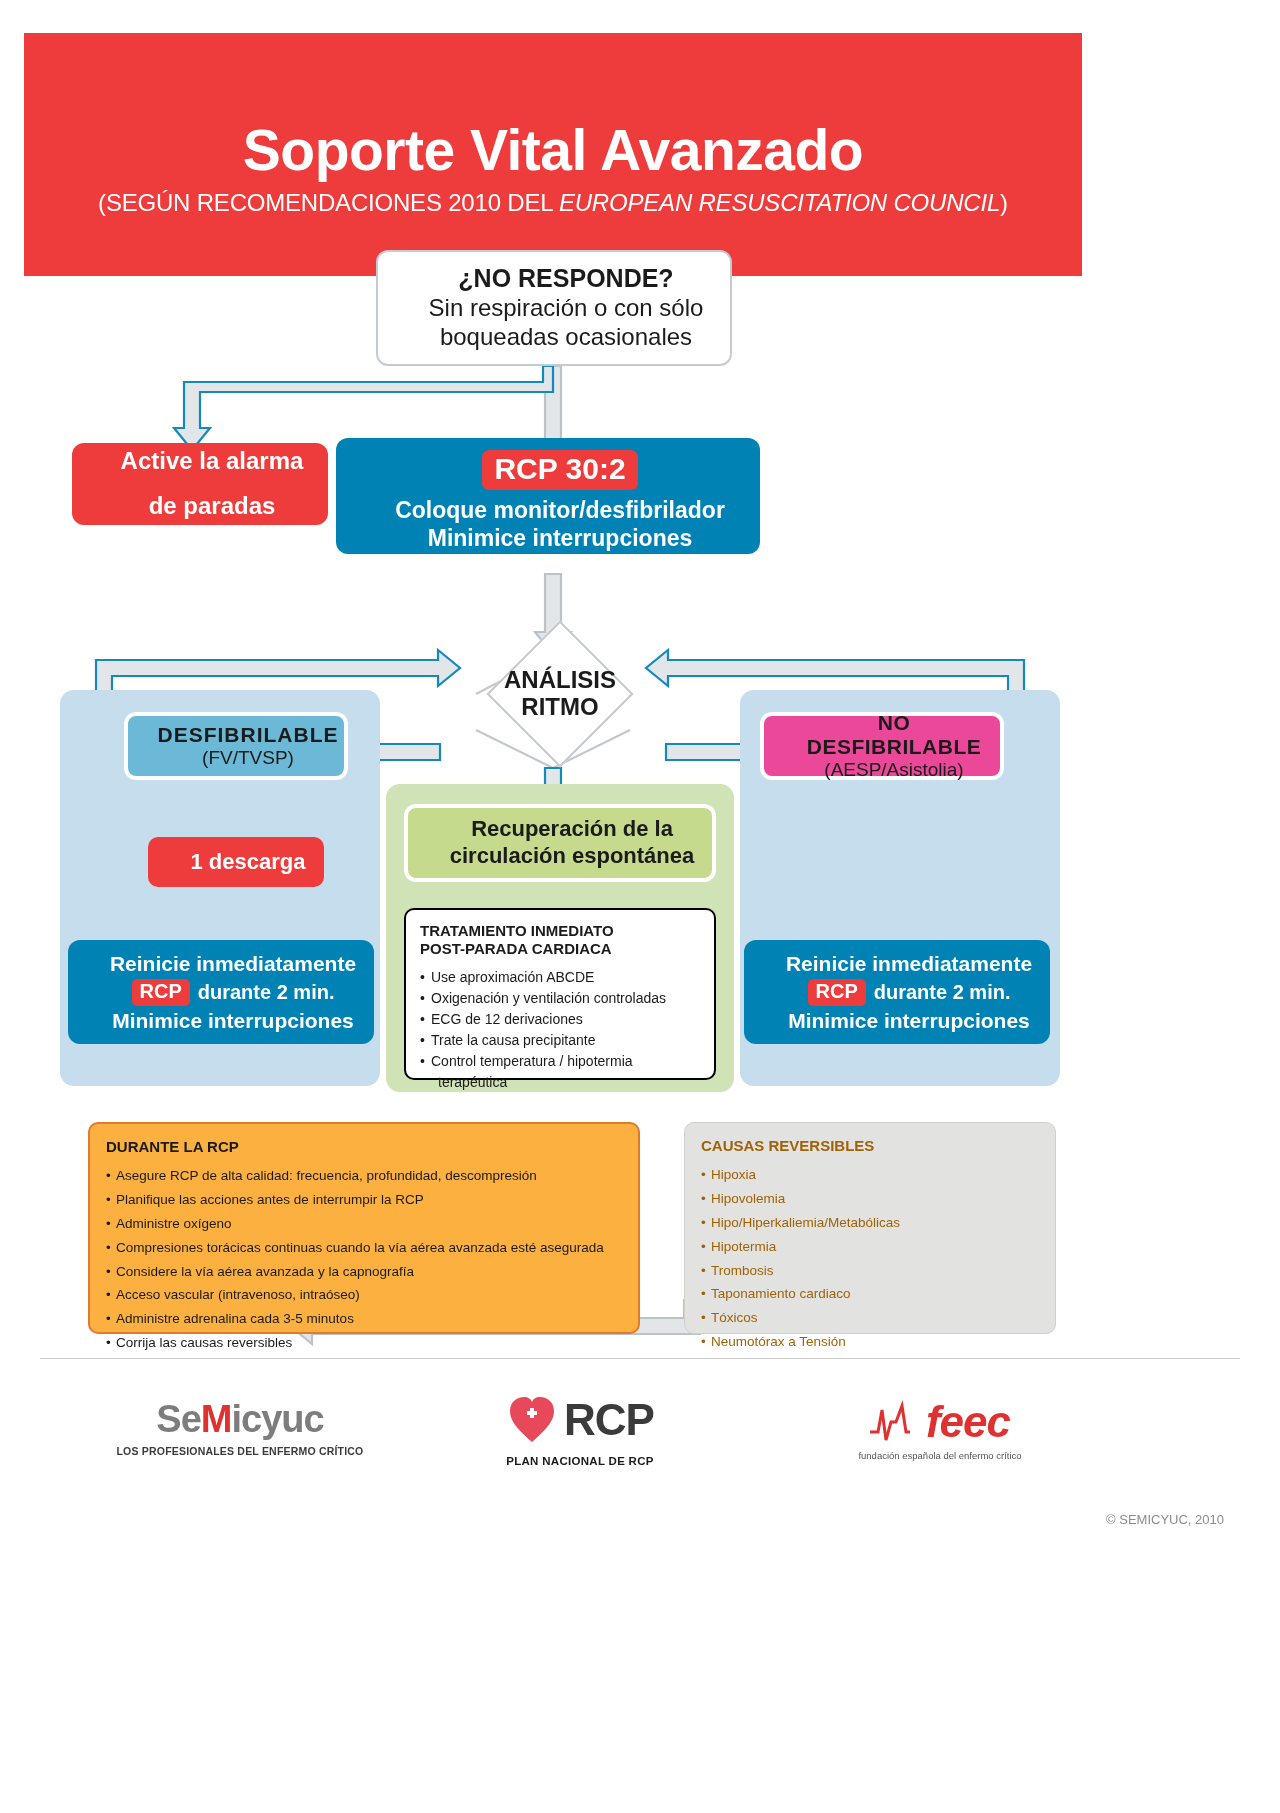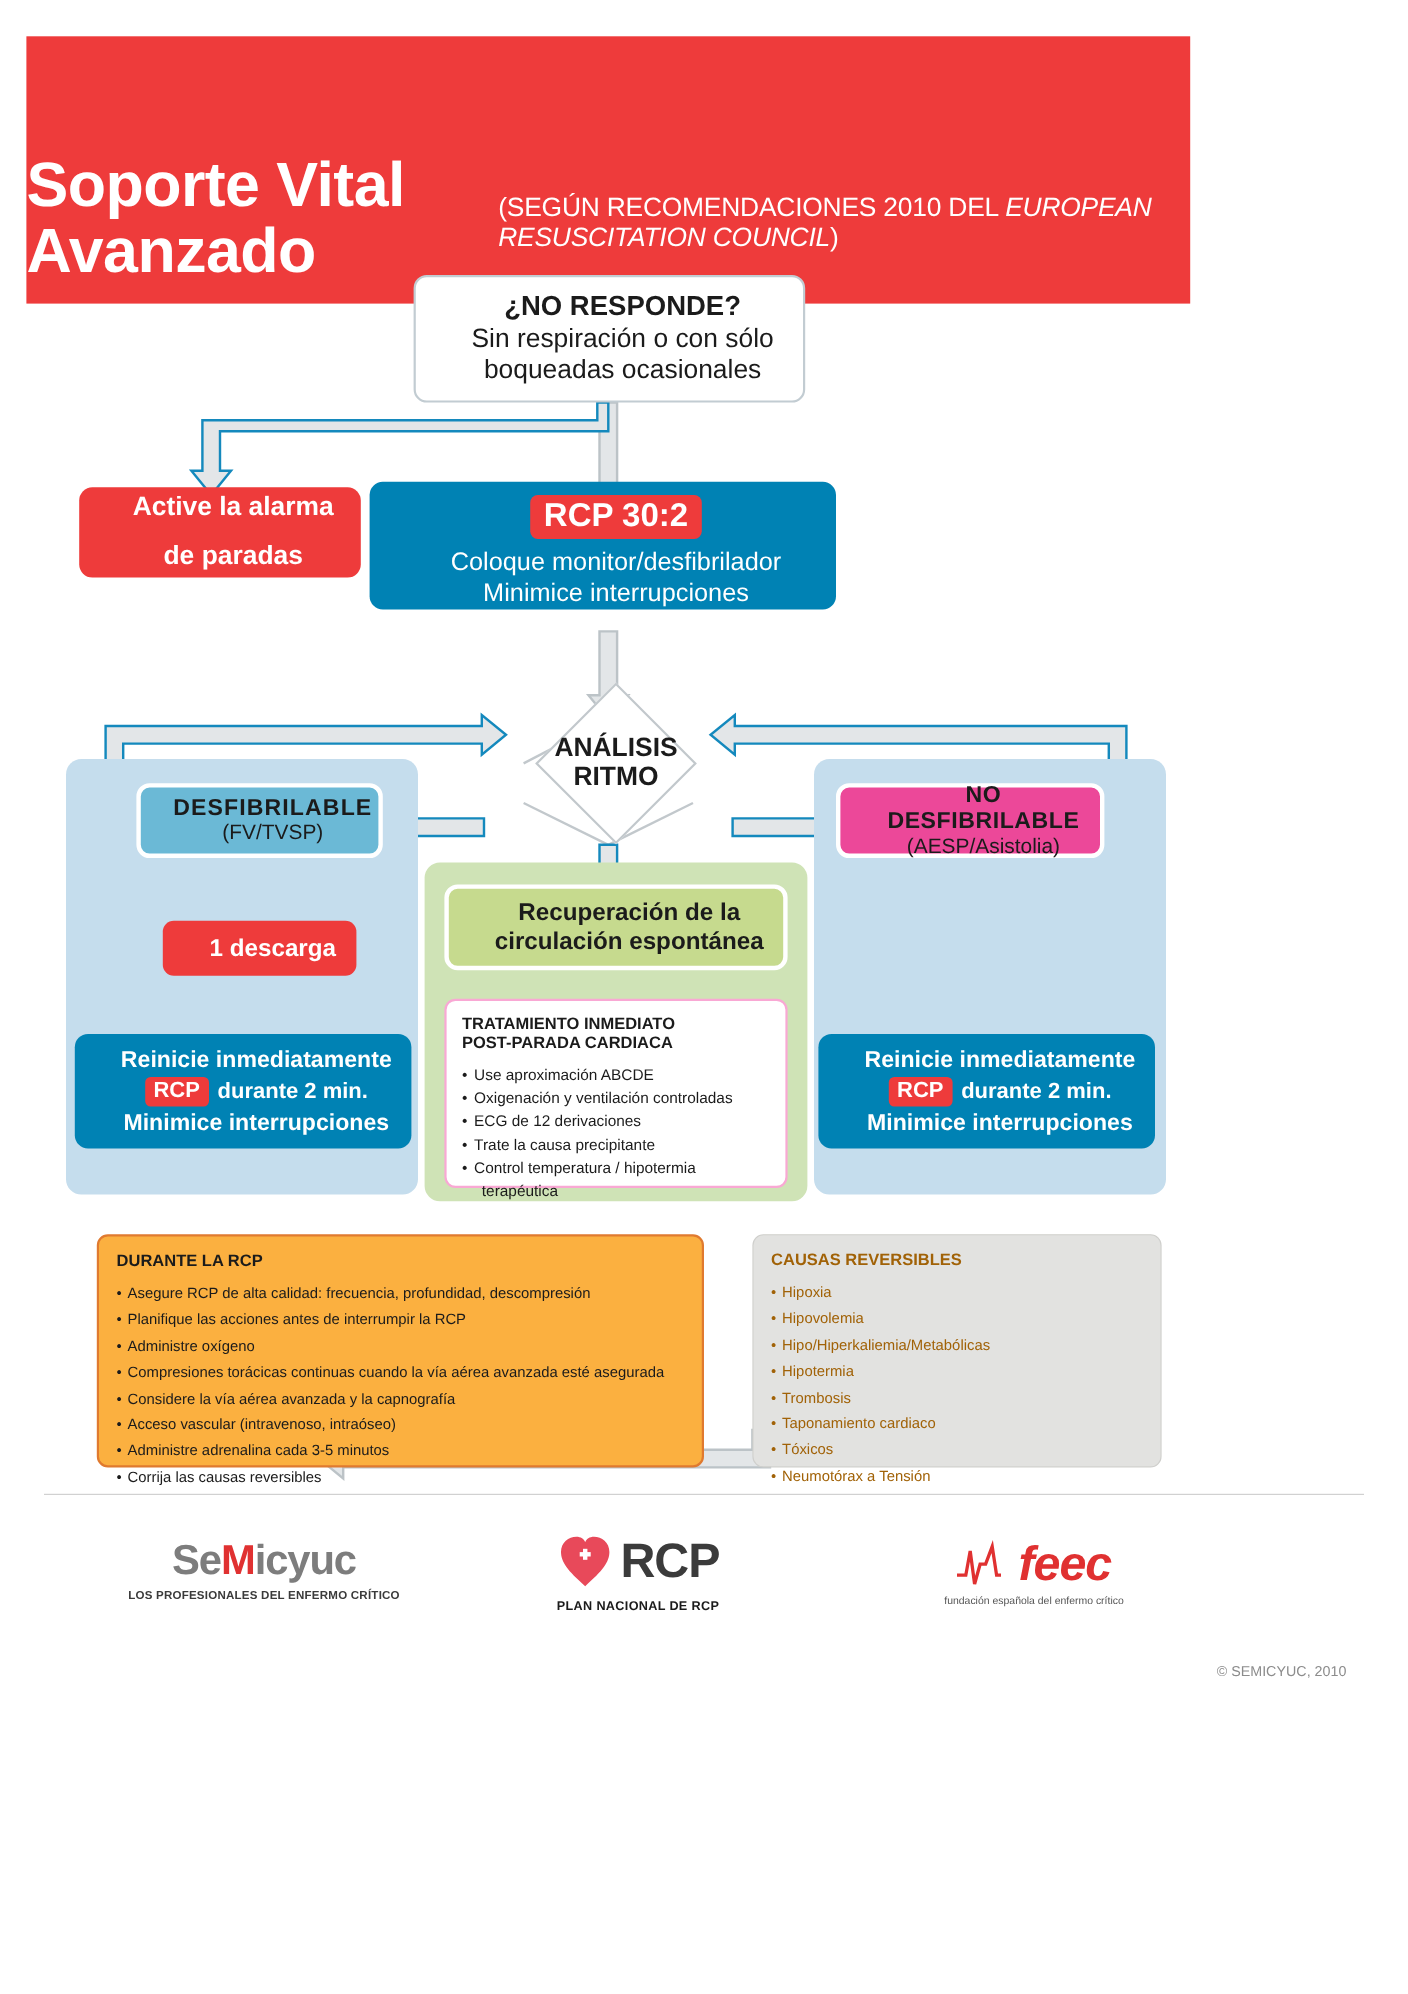--- a/index.html
+++ b/index.html
@@ -10,21 +10,21 @@
     position: relative;
     overflow: hidden;
   }
   .page { position: relative; width: 1280px; height: 1813px; }
 
   
   .header {
     position: absolute; left: 24px; top: 33px;
     width: 1058px; height: 243px;
     background: #ee3b3b;
-    display: flex; flex-direction: row;
+    display: flex; flex-direction: column;
     align-items: center; justify-content: flex-start;
     padding-top: 88px;
   }
   .header-title {
     color: #ffffff;
     font-size: 57px;
     font-weight: bold;
     letter-spacing: -0.5px;
     line-height: 1.05;
   }
@@ -67,21 +67,21 @@
     padding-top: 10px;
   }
   .pill-red {
     display: inline-block;
     background: #ee3b3b; color: #fff;
     border-radius: 7px;
     padding: 2px 12px 4px 12px;
     font-size: 30px; font-weight: bold;
     line-height: 1.12;
   }
-  .b-rcp302 .sub { font-size: 23px; font-weight: normal; line-height: 1.22; margin-top: 6px; }
+  .b-rcp302 .sub { font-size: 23px; font-weight: bold; line-height: 1.22; margin-top: 6px; }
 
   
   .diamond-wrap { position:absolute; left:424px; top:620px; width:272px; height:148px; }
   .diamond-shape {
     position:absolute; left:50%; top:50%;
     width: 104px; height: 104px;
     margin-left: -52px; margin-top: -52px;
     border: 2px solid #c2c8cc;
     transform: rotate(45deg);
     background: #fff;
@@ -152,21 +152,21 @@
   .b-recup {
     left: 404px; top: 804px; width: 312px; height: 78px;
     background: #c6da8e; color:#1b1b1b;
     border: 4px solid #fff;
     border-radius: 12px;
     font-size: 22px; font-weight: bold; line-height: 1.22;
   }
 
   .b-trat {
     position:absolute; left: 404px; top: 908px; width: 312px; height: 172px;
-    background:#fff; border: 2px solid #f9a8d4; border-radius: 10px;
+    background:#fff; border: 2px solid #000000; border-radius: 10px;
     padding: 12px 14px 8px 14px;
     color:#1b1b1b;
   }
   .b-trat .hd { font-size: 15px; font-weight: bold; line-height: 1.2; }
   .b-trat ul { list-style: none; margin-top: 9px; }
   .b-trat li { font-size: 14px; line-height: 1.5; padding-left: 11px; position: relative; }
   .b-trat li::before { content: "•"; position:absolute; left: 0; }
   .b-trat li.cont { padding-left: 18px; }
   .b-trat li.cont::before { content: ""; }
 

